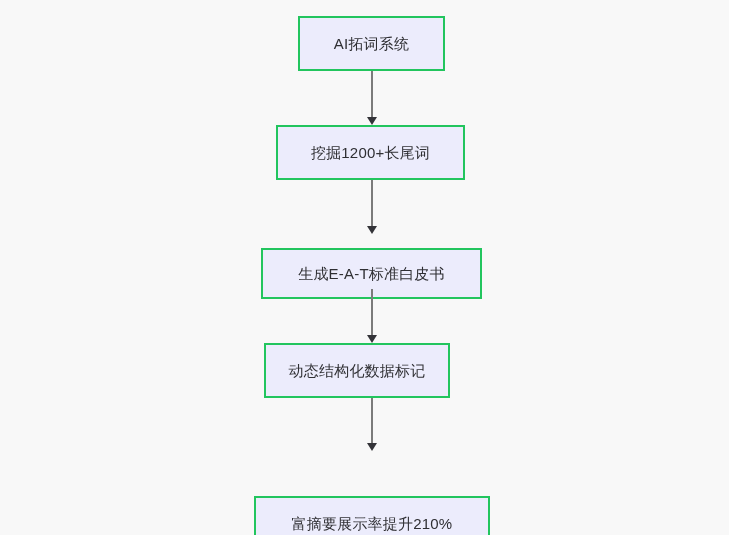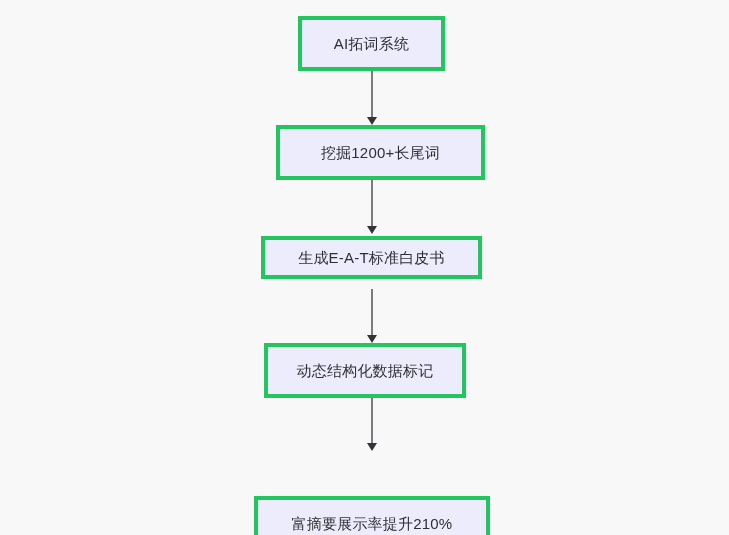--- a/index.html
+++ b/index.html
@@ -15,21 +15,21 @@
   }
   #flowchart-canvas {
     position: relative;
     width: 729px;
     height: 535px;
   }
   .node {
     position: absolute;
     box-sizing: border-box;
     background: #ececfc;
-    border: 4px solid #22c55e;
+    border: 2px solid #22c55e;
     display: flex;
     align-items: center;
     justify-content: center;
     color: #2f2f33;
     font-size: 15px;
     line-height: 1;
     letter-spacing: 0.2px;
     white-space: nowrap;
   }
   .node-label {
@@ -64,39 +64,39 @@
 
   <div class="node" style="left:298px; top:16px; width:147px; height:55px;">
     <span class="node-label">AI拓词系统</span>
   </div>
 
   <div class="edge" style="left:372px; top:71px;">
     <div class="edge-line" style="height:46px;"></div>
     <div class="edge-arrow" style="top:46px;"></div>
   </div>
 
-  <div class="node" style="left:276px; top:125px; width:209px; height:55px;align-items:center;">
+  <div class="node" style="left:276px; top:125px; width:189px; height:55px;align-items:center;">
     <span class="node-label">挖掘1200+长尾词</span>
   </div>
 
   <div class="edge" style="left:372px; top:180px;">
     <div class="edge-line" style="height:46px;"></div>
     <div class="edge-arrow" style="top:46px;"></div>
   </div>
 
-  <div class="node" style="left:261px; top:236px; width:221px; height:43px;">
+  <div class="node" style="left:261px; top:248px; width:221px; height:51px;">
     <span class="node-label">生成E-A-T标准白皮书</span>
   </div>
 
   <div class="edge" style="left:372px; top:289px;">
     <div class="edge-line" style="height:46px;"></div>
     <div class="edge-arrow" style="top:46px;"></div>
   </div>
 
-  <div class="node" style="left:264px; top:343px; width:202px; height:55px;">
+  <div class="node" style="left:264px; top:343px; width:186px; height:55px;">
     <span class="node-label">动态结构化数据标记</span>
   </div>
 
   <div class="edge" style="left:372px; top:398px;">
     <div class="edge-line" style="height:45px;"></div>
     <div class="edge-arrow" style="top:45px;"></div>
   </div>
 
   <div class="node" style="left:254px; top:451px; width:236px; height:55px;margin-top:45px;">
     <span class="node-label">富摘要展示率提升210%</span>

